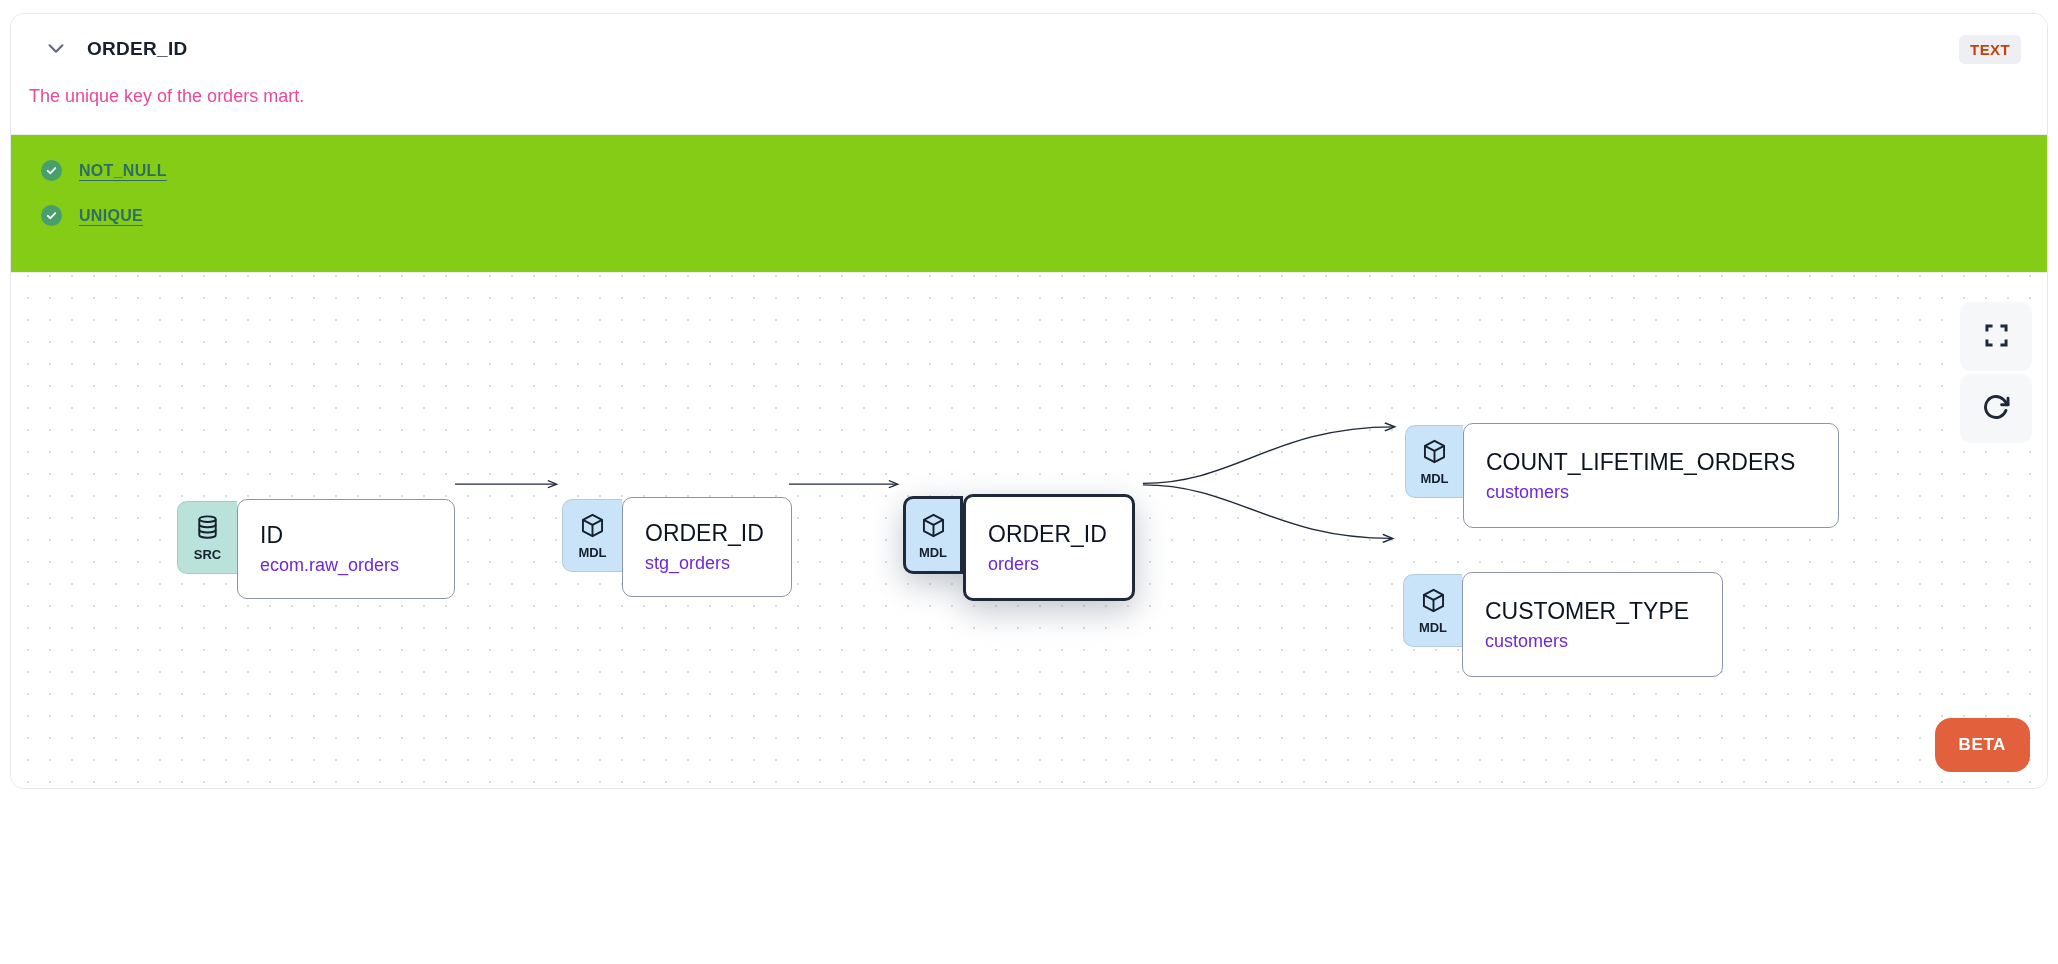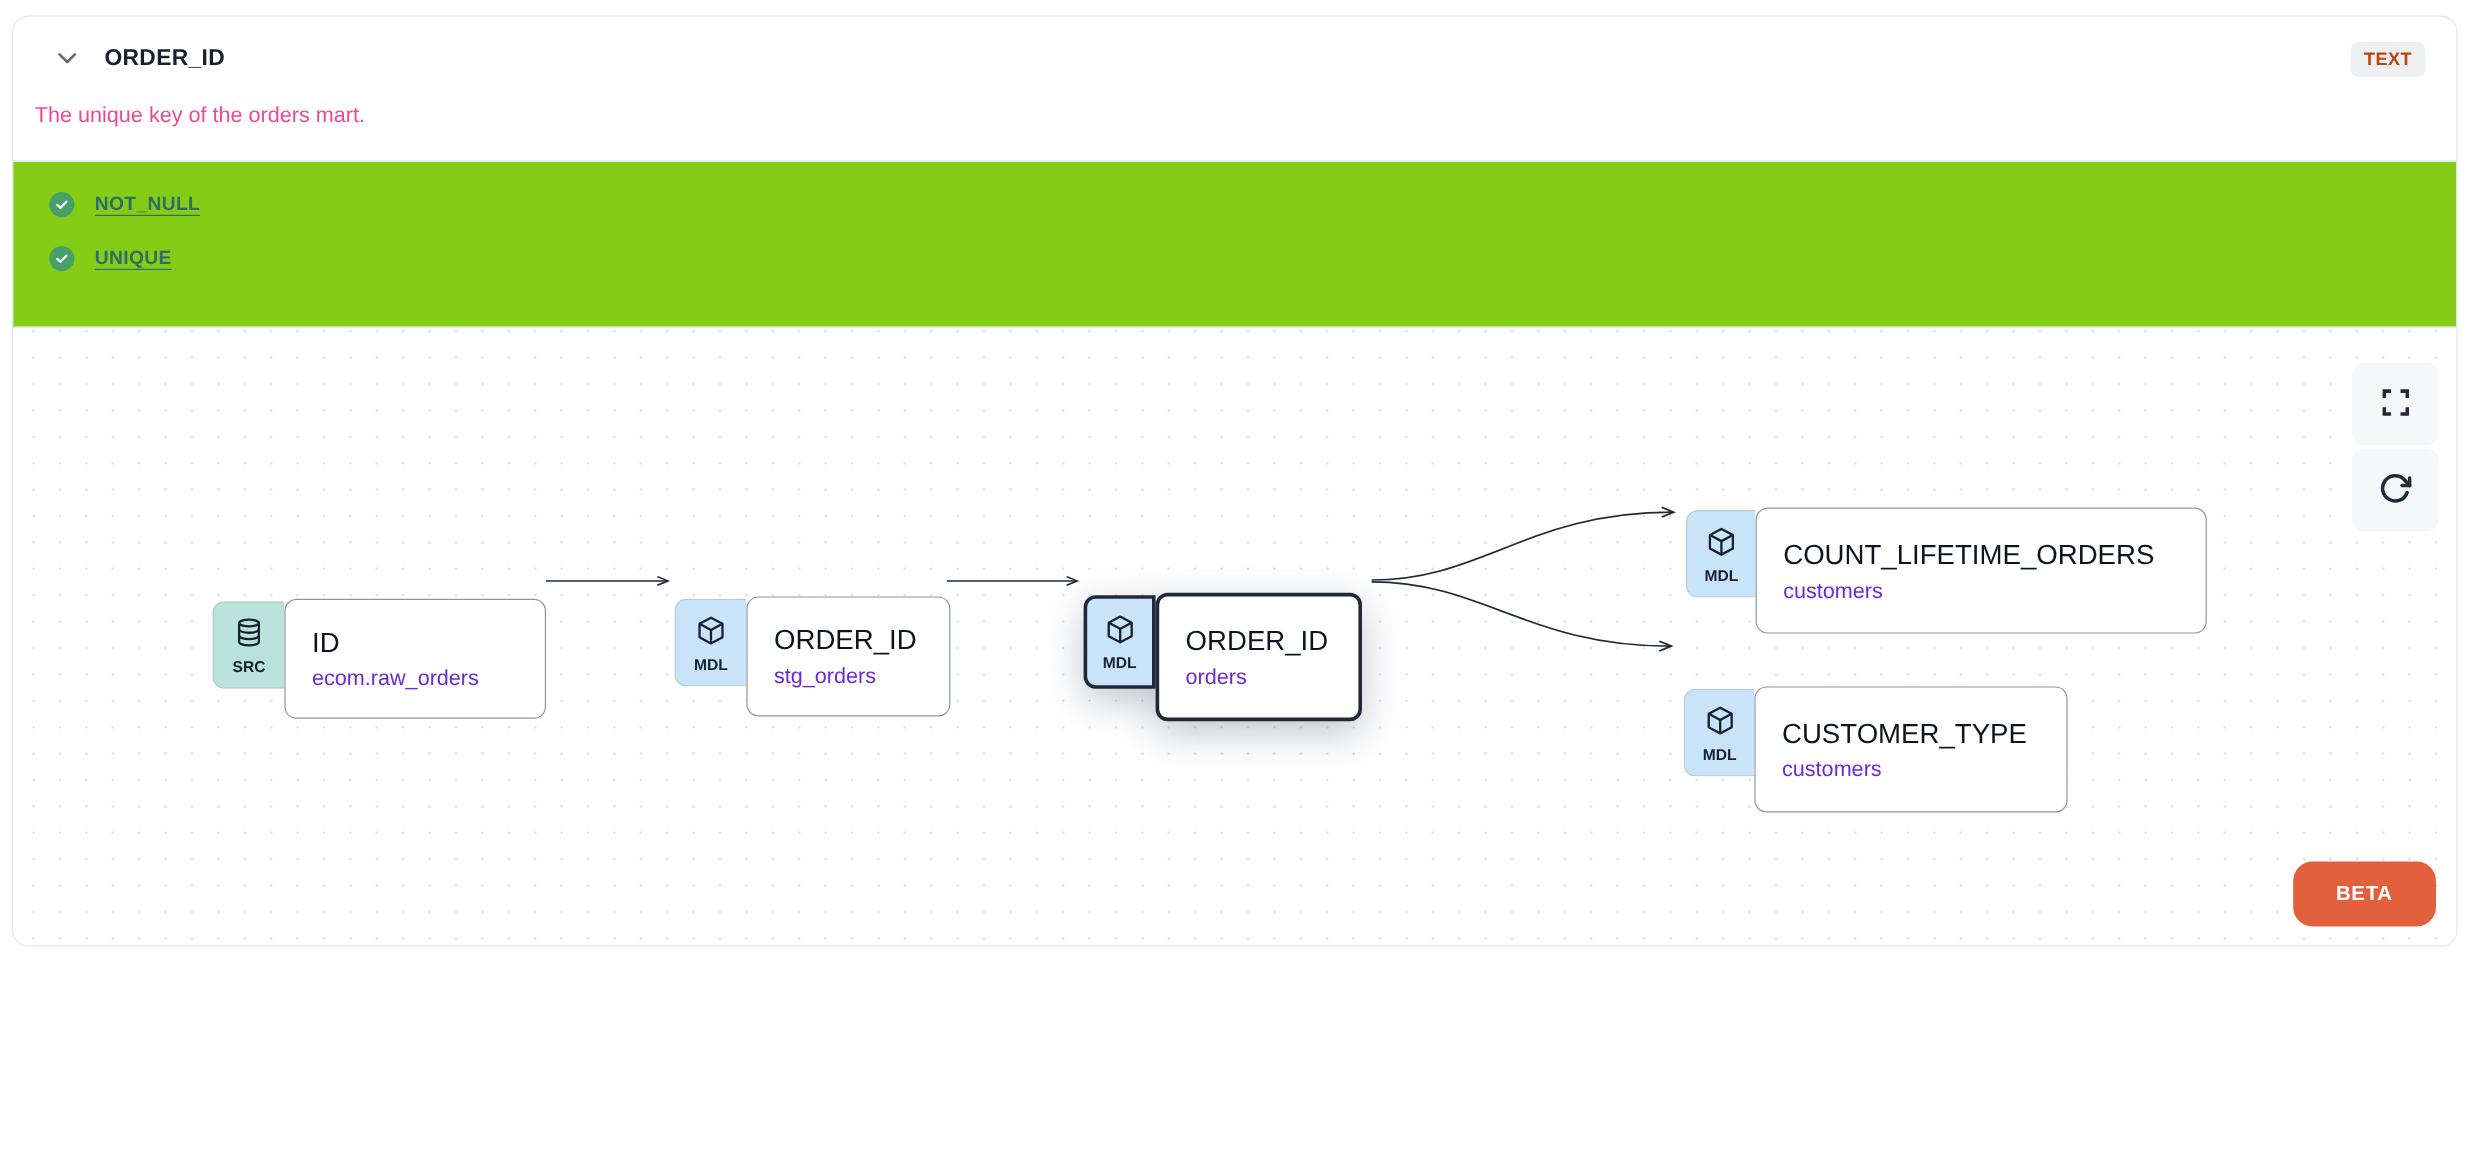--- a/index.html
+++ b/index.html
@@ -49,21 +49,21 @@
   .nsub { font-size:18px; color:#6d28d9; white-space:nowrap; }
   .node.selected { filter:drop-shadow(0 10px 16px rgba(100,110,130,.40)); }
   .node.selected .badge { border:3px solid #1e2a3a; border-radius:10px 0 0 10px; height:78px; }
   .node.selected .nbox { border:3px solid #1e2a3a; }
 
   .ctrl-col { position:absolute; top:29px; right:15px; display:flex; flex-direction:column; gap:3px; }
   .ctrl-btn { width:72px; height:69px; background:#f6f7f9; border:none; border-radius:10px;
     display:flex; align-items:center; justify-content:center; cursor:pointer; }
 
   .beta { position:absolute; right:17px; bottom:16px; background:#e2603c; color:#ffffff;
-    font-size:17px; font-weight:700; letter-spacing:.6px; padding:17px 36px; border-radius:16px; }
+    font-size:17px; font-weight:700; letter-spacing:.6px; padding:17px 24px; border-radius:16px; }
 </style>
 </head>
 <body>
 
 <div class="card">
 
   <div class="hdr">
     <div class="hdr-row">
       <button class="chev-btn">
         <span>

